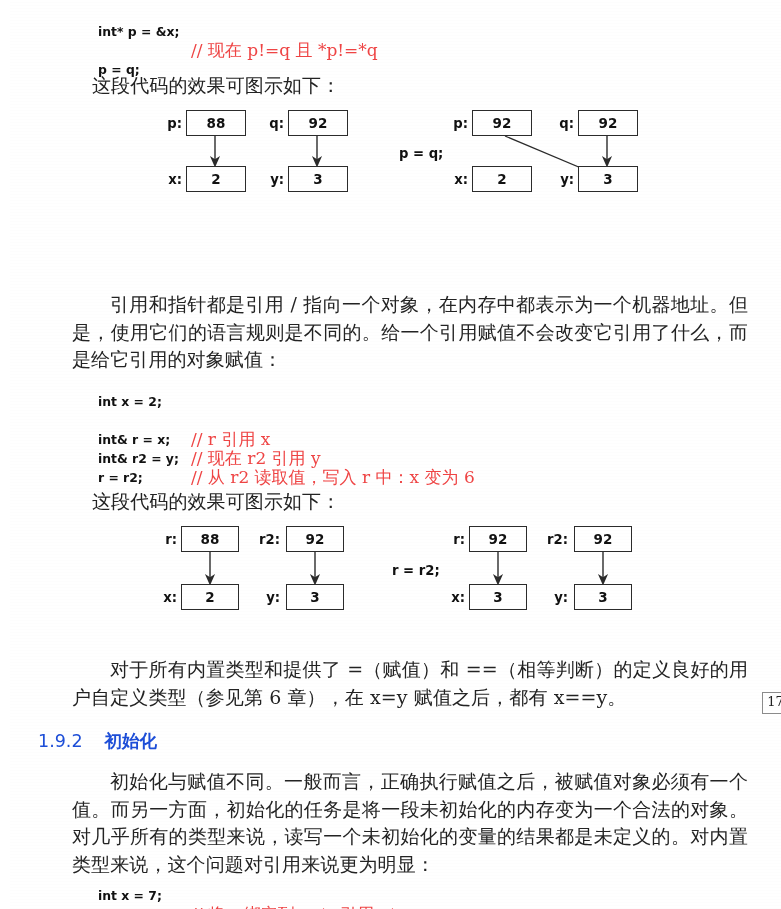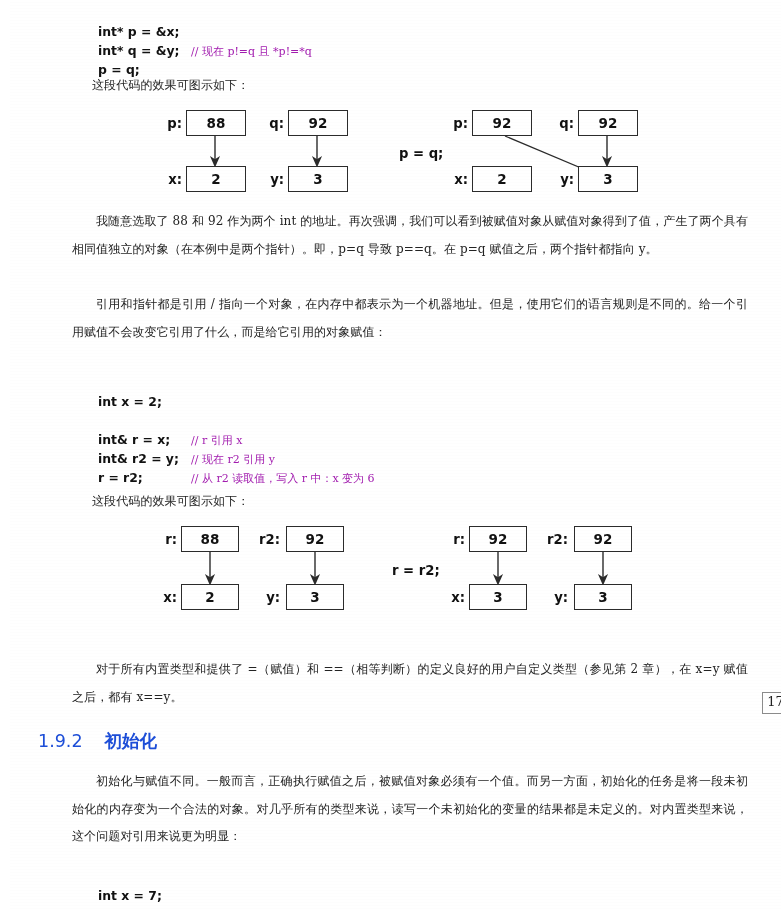--- a/index.html
+++ b/index.html
@@ -20,21 +20,21 @@
     position: absolute;
     left: 10px; top: 0;
     width: 781px;
     height: 909px;
   }
 
   
   .para {
     position: absolute;
     font-family: "DejaVu Serif", "Liberation Serif", serif;
-    font-size: 12px;
+    font-size: 19px;
     line-height: 27.5px;
     color: #232323;
     text-align: justify;
     letter-spacing: 0.1px;
     -webkit-font-smoothing: antialiased;
   }
   .para.indent { text-indent: 2em; }
 
   
   .code {
@@ -42,22 +42,22 @@
     font-family: "DejaVu Sans", "Liberation Sans", sans-serif;
     font-size: 12.4px;
     line-height: 19.5px;
     color: #111111;
     white-space: pre;
     font-weight: bold;
   }
   .code .cm {
     font-weight: normal;
     font-family: "DejaVu Serif", "Liberation Serif", serif;
-    font-size: 11px;
-    color: #a21caf;
+    font-size: 17px;
+    color: #ef4444;
   }
 
   
   .heading {
     position: absolute;
     font-family: "DejaVu Sans", "Liberation Sans", sans-serif;
     font-size: 17.5px;
     color: #1d4ed8;
   }
   .heading .num { letter-spacing: 0px; }
@@ -127,23 +127,20 @@
   }
 </style>
 </head>
 <body>
 
 <div class="page">
 
   <div class="code" style="left:88px; top:2px;">
 <span>int* p = &amp;x;</span>
   </div>
-  <div class="code" style="left:88px; top:21px;">
-<span>int* q = &amp;y;</span>
-  </div>
   <div class="code cm-wrap" style="left:181px; top:21px; font-weight:normal;">
 <span class="cm">// 现在 p!=q 且 *p!=*q</span>
   </div>
   <div class="code" style="left:88px; top:40px;">
 <span>p = q;</span>
   </div>
 
   <div class="para" style="left:82px; top:72px; width:640px;">
     <span>这段代码的效果可图示如下：</span>
   </div>
@@ -220,23 +217,20 @@
     </div>
 
     <div class="dlabel" style="left:542px; top:172px; width:22px;">
       <span>y:</span>
     </div>
     <div class="dbox" style="left:568px; top:166px; width:60px; height:26px;">
       <span>3</span>
     </div>
   </div>
 
-  <div class="para indent" style="left:62px; top:208px; width:676px;">
-    <span>我随意选取了 88 和 92 作为两个 int 的地址。再次强调，我们可以看到被赋值对象从赋值对象得到了值，产生了两个具有相同值独立的对象（在本例中是两个指针）。即，p=q 导致 p==q。在 p=q 赋值之后，两个指针都指向 y。</span>
-  </div>
 
   <div class="para indent" style="left:62px; top:291px; width:676px;">
     <span>引用和指针都是引用 / 指向一个对象，在内存中都表示为一个机器地址。但是，使用它们的语言规则是不同的。给一个引用赋值不会改变它引用了什么，而是给它引用的对象赋值：</span>
   </div>
 
   <div class="code" style="left:88px; top:372px;">
 <span>int x = 2;</span>
   </div>
   <div class="code" style="left:181px; top:410px; font-weight:normal;">
 <span class="cm">// r 引用 x</span>
@@ -331,21 +325,21 @@
     <div class="dlabel" style="left:536px; top:590px; width:22px;">
       <span>y:</span>
     </div>
     <div class="dbox" style="left:564px; top:584px; width:58px; height:26px;">
       <span>3</span>
     </div>
   </div>
 
 
   <div class="para indent" style="left:62px; top:656px; width:676px;">
-    <span>对于所有内置类型和提供了 =（赋值）和 ==（相等判断）的定义良好的用户自定义类型（参见第 2 章），在 x=y 赋值之后，都有 x==y。</span>
+    <span>对于所有内置类型和提供了 =（赋值）和 ==（相等判断）的定义良好的用户自定义类型（参见第 6 章），在 x=y 赋值之后，都有 x==y。</span>
   </div>
 
   <div class="pagenum" style="left:752px; top:692px; width:25px; height:20px;">
     <span>17</span>
   </div>
 
   <div class="heading" style="left:28px; top:729px;">
     <span class="num">1.9.2</span><span class="ttl">初始化</span>
   </div>
 

